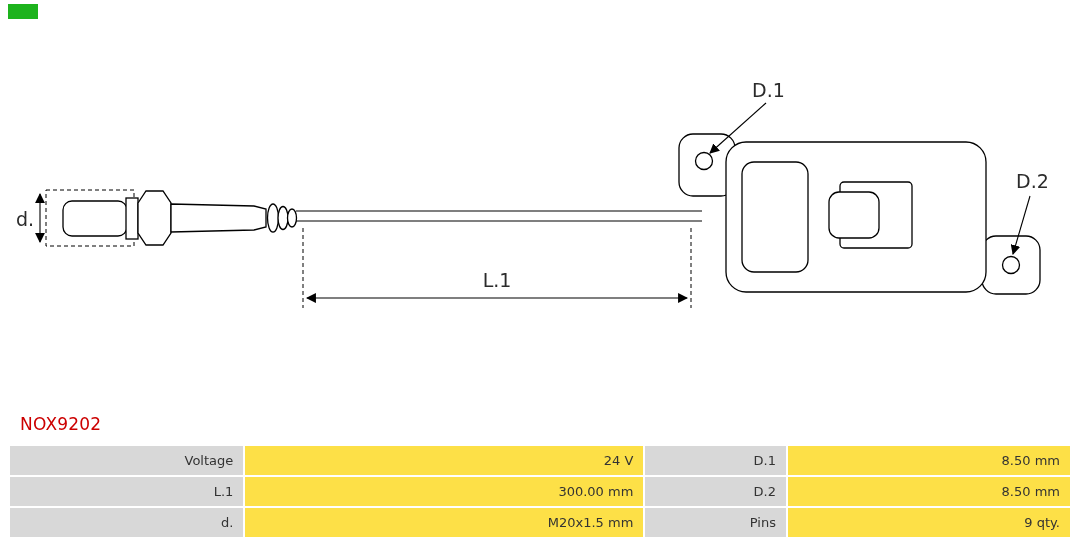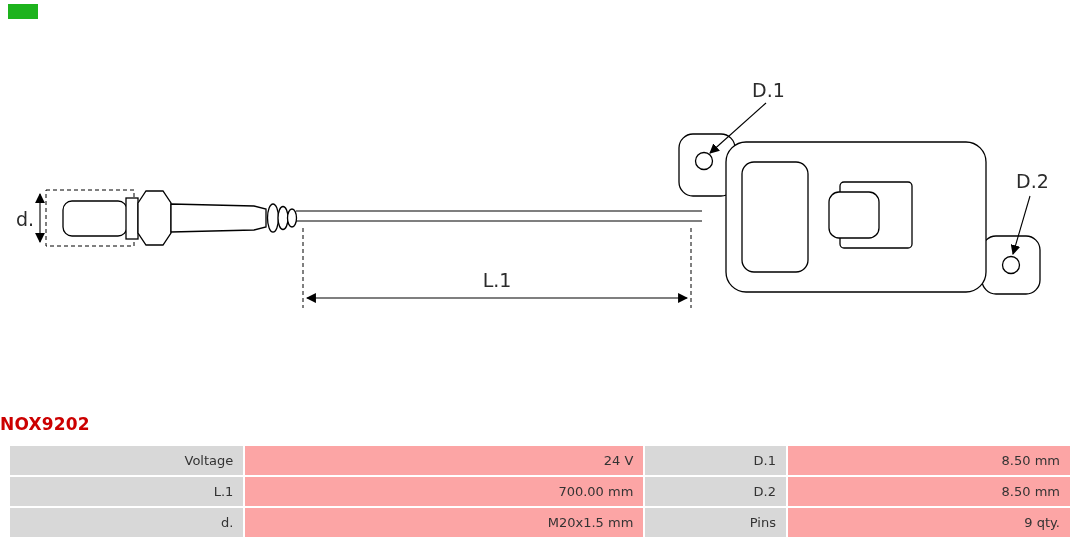--- a/index.html
+++ b/index.html
@@ -8,33 +8,33 @@
     font-family:"DejaVu Sans","Liberation Sans",sans-serif;color:#222;
   }
   .logo{position:absolute;top:4px;left:8px;width:30px;height:15px;background:#1db31d;}
   .diagram-wrap{position:absolute;top:0;left:0;width:1080px;height:400px;}
   svg{display:block;}
   svg .shape{fill:#ffffff;stroke:#000;stroke-width:1.3;}
   svg .thin{stroke:#000;stroke-width:1.1;fill:none;}
   svg .dashed{stroke:#000;stroke-width:1;stroke-dasharray:4 3;fill:none;}
   svg text{font-family:"DejaVu Sans",sans-serif;font-size:19px;fill:#2b2b2b;}
   .part-number{
-    position:absolute;top:414px;left:0;
-    font-size:17px;color:#cc0000;letter-spacing:.2px;font-weight:bold;
+    position:absolute;top:414px;left:20px;
+    font-size:17px;color:#cc0000;letter-spacing:.2px;
   }
   .spec-table{
     position:absolute;top:444px;left:8px;width:1064px;
     border-collapse:separate;border-spacing:2px;
     font-size:13px;color:#333;
   }
   .spec-table td{
     height:29px;padding:0 10px 0 4px;text-align:right;vertical-align:middle;
   }
   .spec-table td.lbl{background:#d8d8d8;}
-  .spec-table td.val{background:#fca5a5;}
+  .spec-table td.val{background:#fde047;}
   .c1{width:225px;} .c2{width:395px;} .c3{width:130px;} .c4{width:276px;}
 </style>
 </head>
 <body>
 
 <div class="logo"></div>
 
 <div class="diagram-wrap">
 <svg width="1080" height="400" viewBox="0 0 1080 400">
   <defs>
@@ -87,21 +87,21 @@
 <table class="spec-table">
   <tbody>
     <tr>
       <td class="lbl c1">Voltage</td>
       <td class="val c2">24 V</td>
       <td class="lbl c3">D.1</td>
       <td class="val c4">8.50 mm</td>
     </tr>
     <tr>
       <td class="lbl c1">L.1</td>
-      <td class="val c2">700.00 mm</td>
+      <td class="val c2">300.00 mm</td>
       <td class="lbl c3">D.2</td>
       <td class="val c4">8.50 mm</td>
     </tr>
     <tr>
       <td class="lbl c1">d.</td>
       <td class="val c2">M20x1.5 mm</td>
       <td class="lbl c3">Pins</td>
       <td class="val c4">9 qty.</td>
     </tr>
   </tbody>

